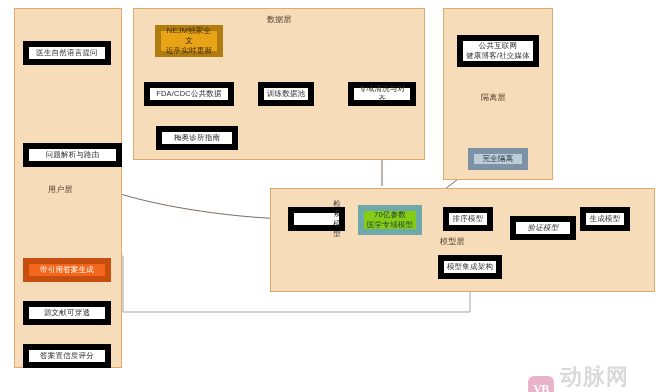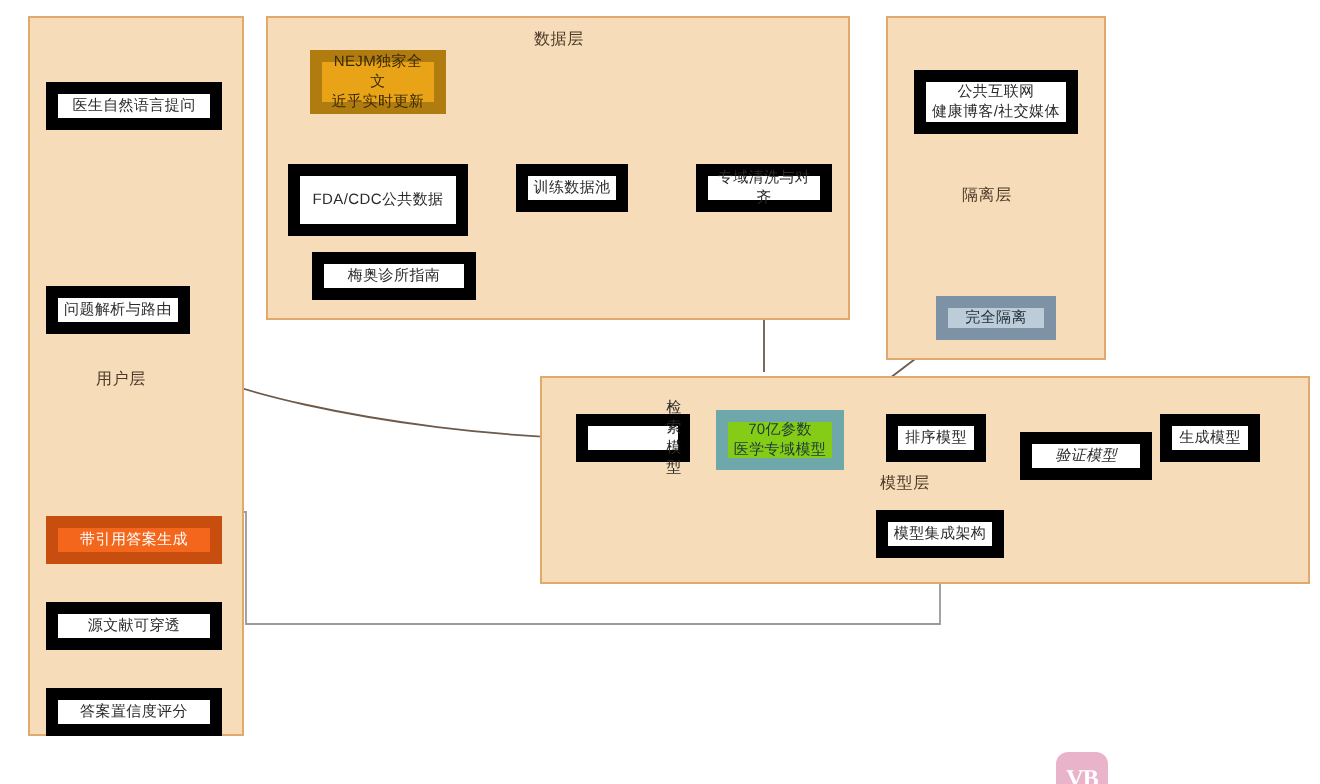--- a/index.html
+++ b/index.html
@@ -164,36 +164,36 @@
       <div class="panel-label" style="left: 267px; top: 14px;">数据层</div>
       <div class="panel" style="left: 443px; top: 8px; width: 110px; height: 172px;"></div>
       <div class="panel-label" style="left: 481px; top: 92px;">隔离层</div>
       <div class="panel" style="left: 270px; top: 188px; width: 385px; height: 104px;"></div>
       <div class="panel-label" style="left: 440px; top: 236px;">模型层</div>
     </div>
   <div id="node-layer">
       <div class="node" style="left: 23px; top: 41px; width: 88px; height: 24px;">
         <span class="lines">医生自然语言提问</span>
       </div>
-      <div class="node" style="left: 23px; top: 143px; width: 72px; height: 24px;">
+      <div class="node" style="left: 23px; top: 143px; width: 99px; height: 24px;">
         <span class="lines">问题解析与路由</span>
       </div>
       <div class="node orange-bright" style="left: 23px; top: 258px; width: 88px; height: 24px;">
         <span class="lines">带引用答案生成</span>
       </div>
       <div class="node" style="left: 23px; top: 301px; width: 88px; height: 24px;">
         <span class="lines">源文献可穿透</span>
       </div>
       <div class="node" style="left: 23px; top: 344px; width: 88px; height: 24px;">
         <span class="lines">答案置信度评分</span>
       </div>
       <div class="node orange-dark" style="left: 155px; top: 25px; width: 68px; height: 32px;">
         <span class="lines">NEJM独家全文<br>近乎实时更新</span>
       </div>
-      <div class="node" style="left: 144px; top: 82px; width: 90px; height: 36px;">
+      <div class="node" style="left: 144px; top: 82px; width: 90px; height: 24px;">
         <span class="lines">FDA/CDC公共数据</span>
       </div>
       <div class="node" style="left: 156px; top: 126px; width: 82px; height: 24px;">
         <span class="lines">梅奥诊所指南</span>
       </div>
       <div class="node" style="left: 258px; top: 82px; width: 56px; height: 24px;">
         <span class="lines">训练数据池</span>
       </div>
       <div class="node" style="left: 348px; top: 82px; width: 68px; height: 24px;">
         <span class="lines">专域清洗与对齐</span>
@@ -219,15 +219,16 @@
       <div class="node" style="left: 580px; top: 207px; width: 50px; height: 24px;">
         <span class="lines">生成模型</span>
       </div>
       <div class="node" style="left: 438px; top: 255px; width: 64px; height: 24px;">
         <span class="lines">模型集成架构</span>
       </div>
     </div>
 
   <div class="watermark" style="left: 528px; top: 352px;">
     <div class="wm-badge">VB</div>
+    <div class="wm-text">动脉网</div>
   </div>
 
 </div>
 
 </body></html>

